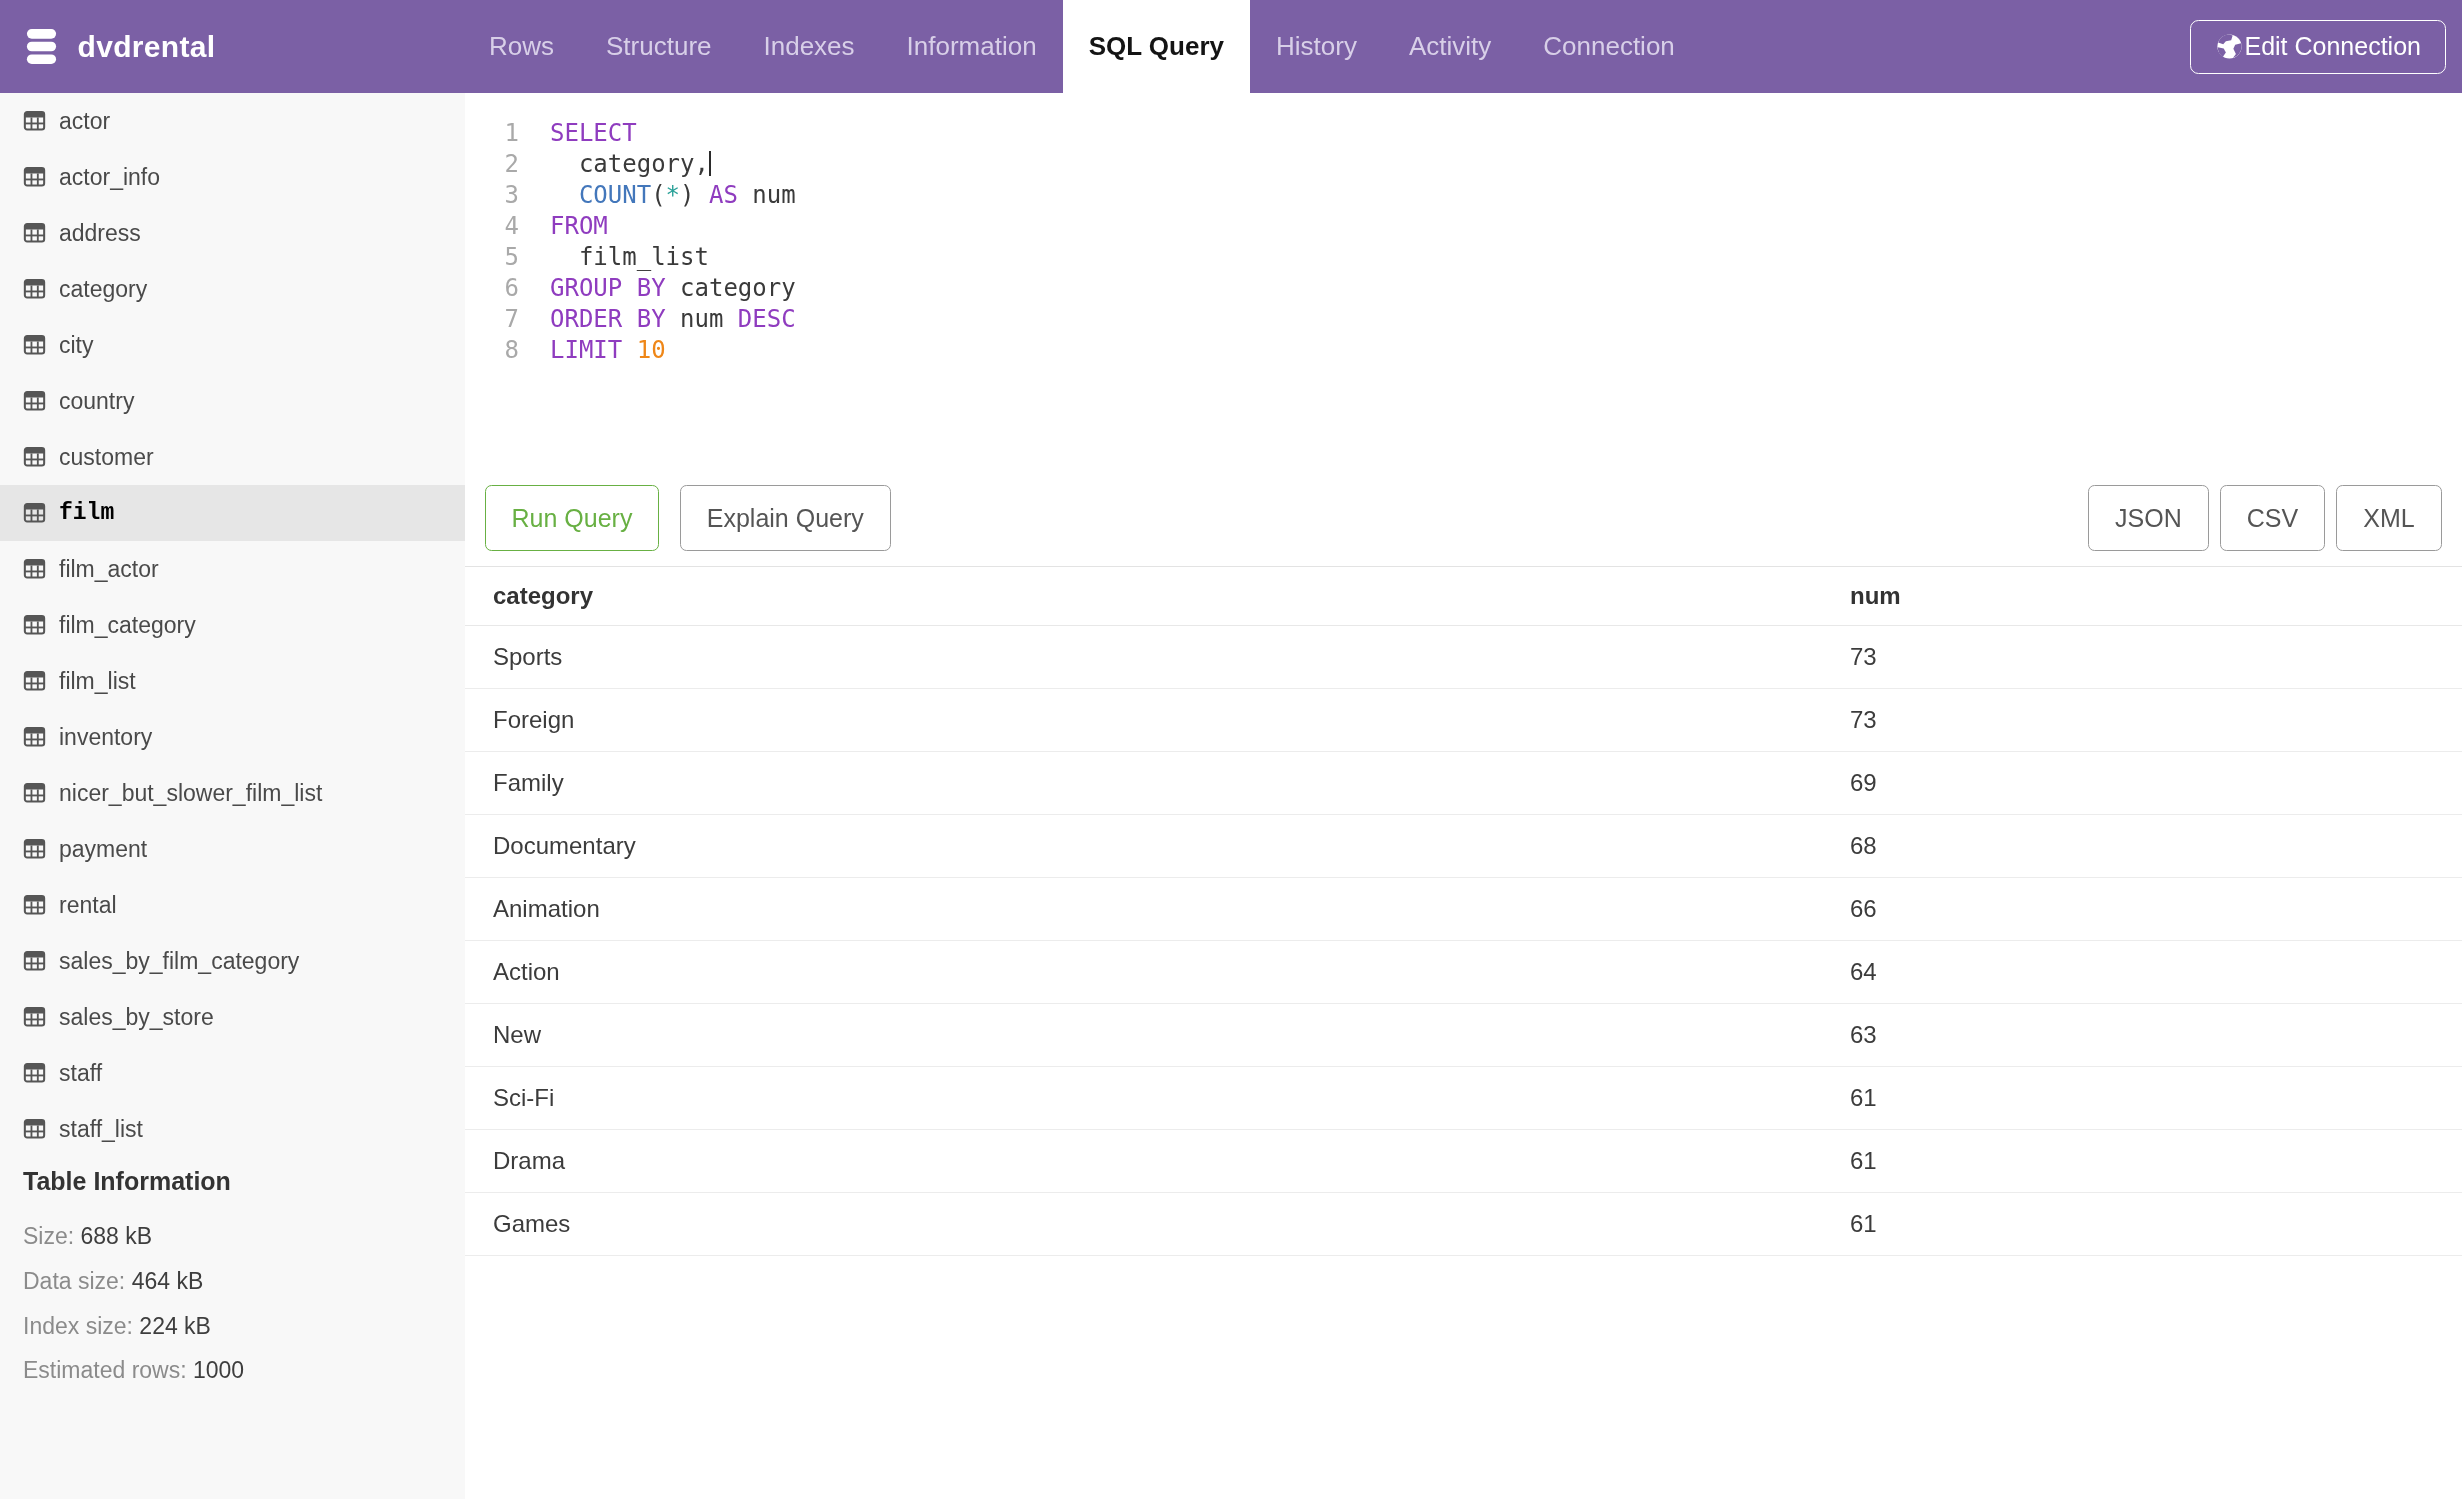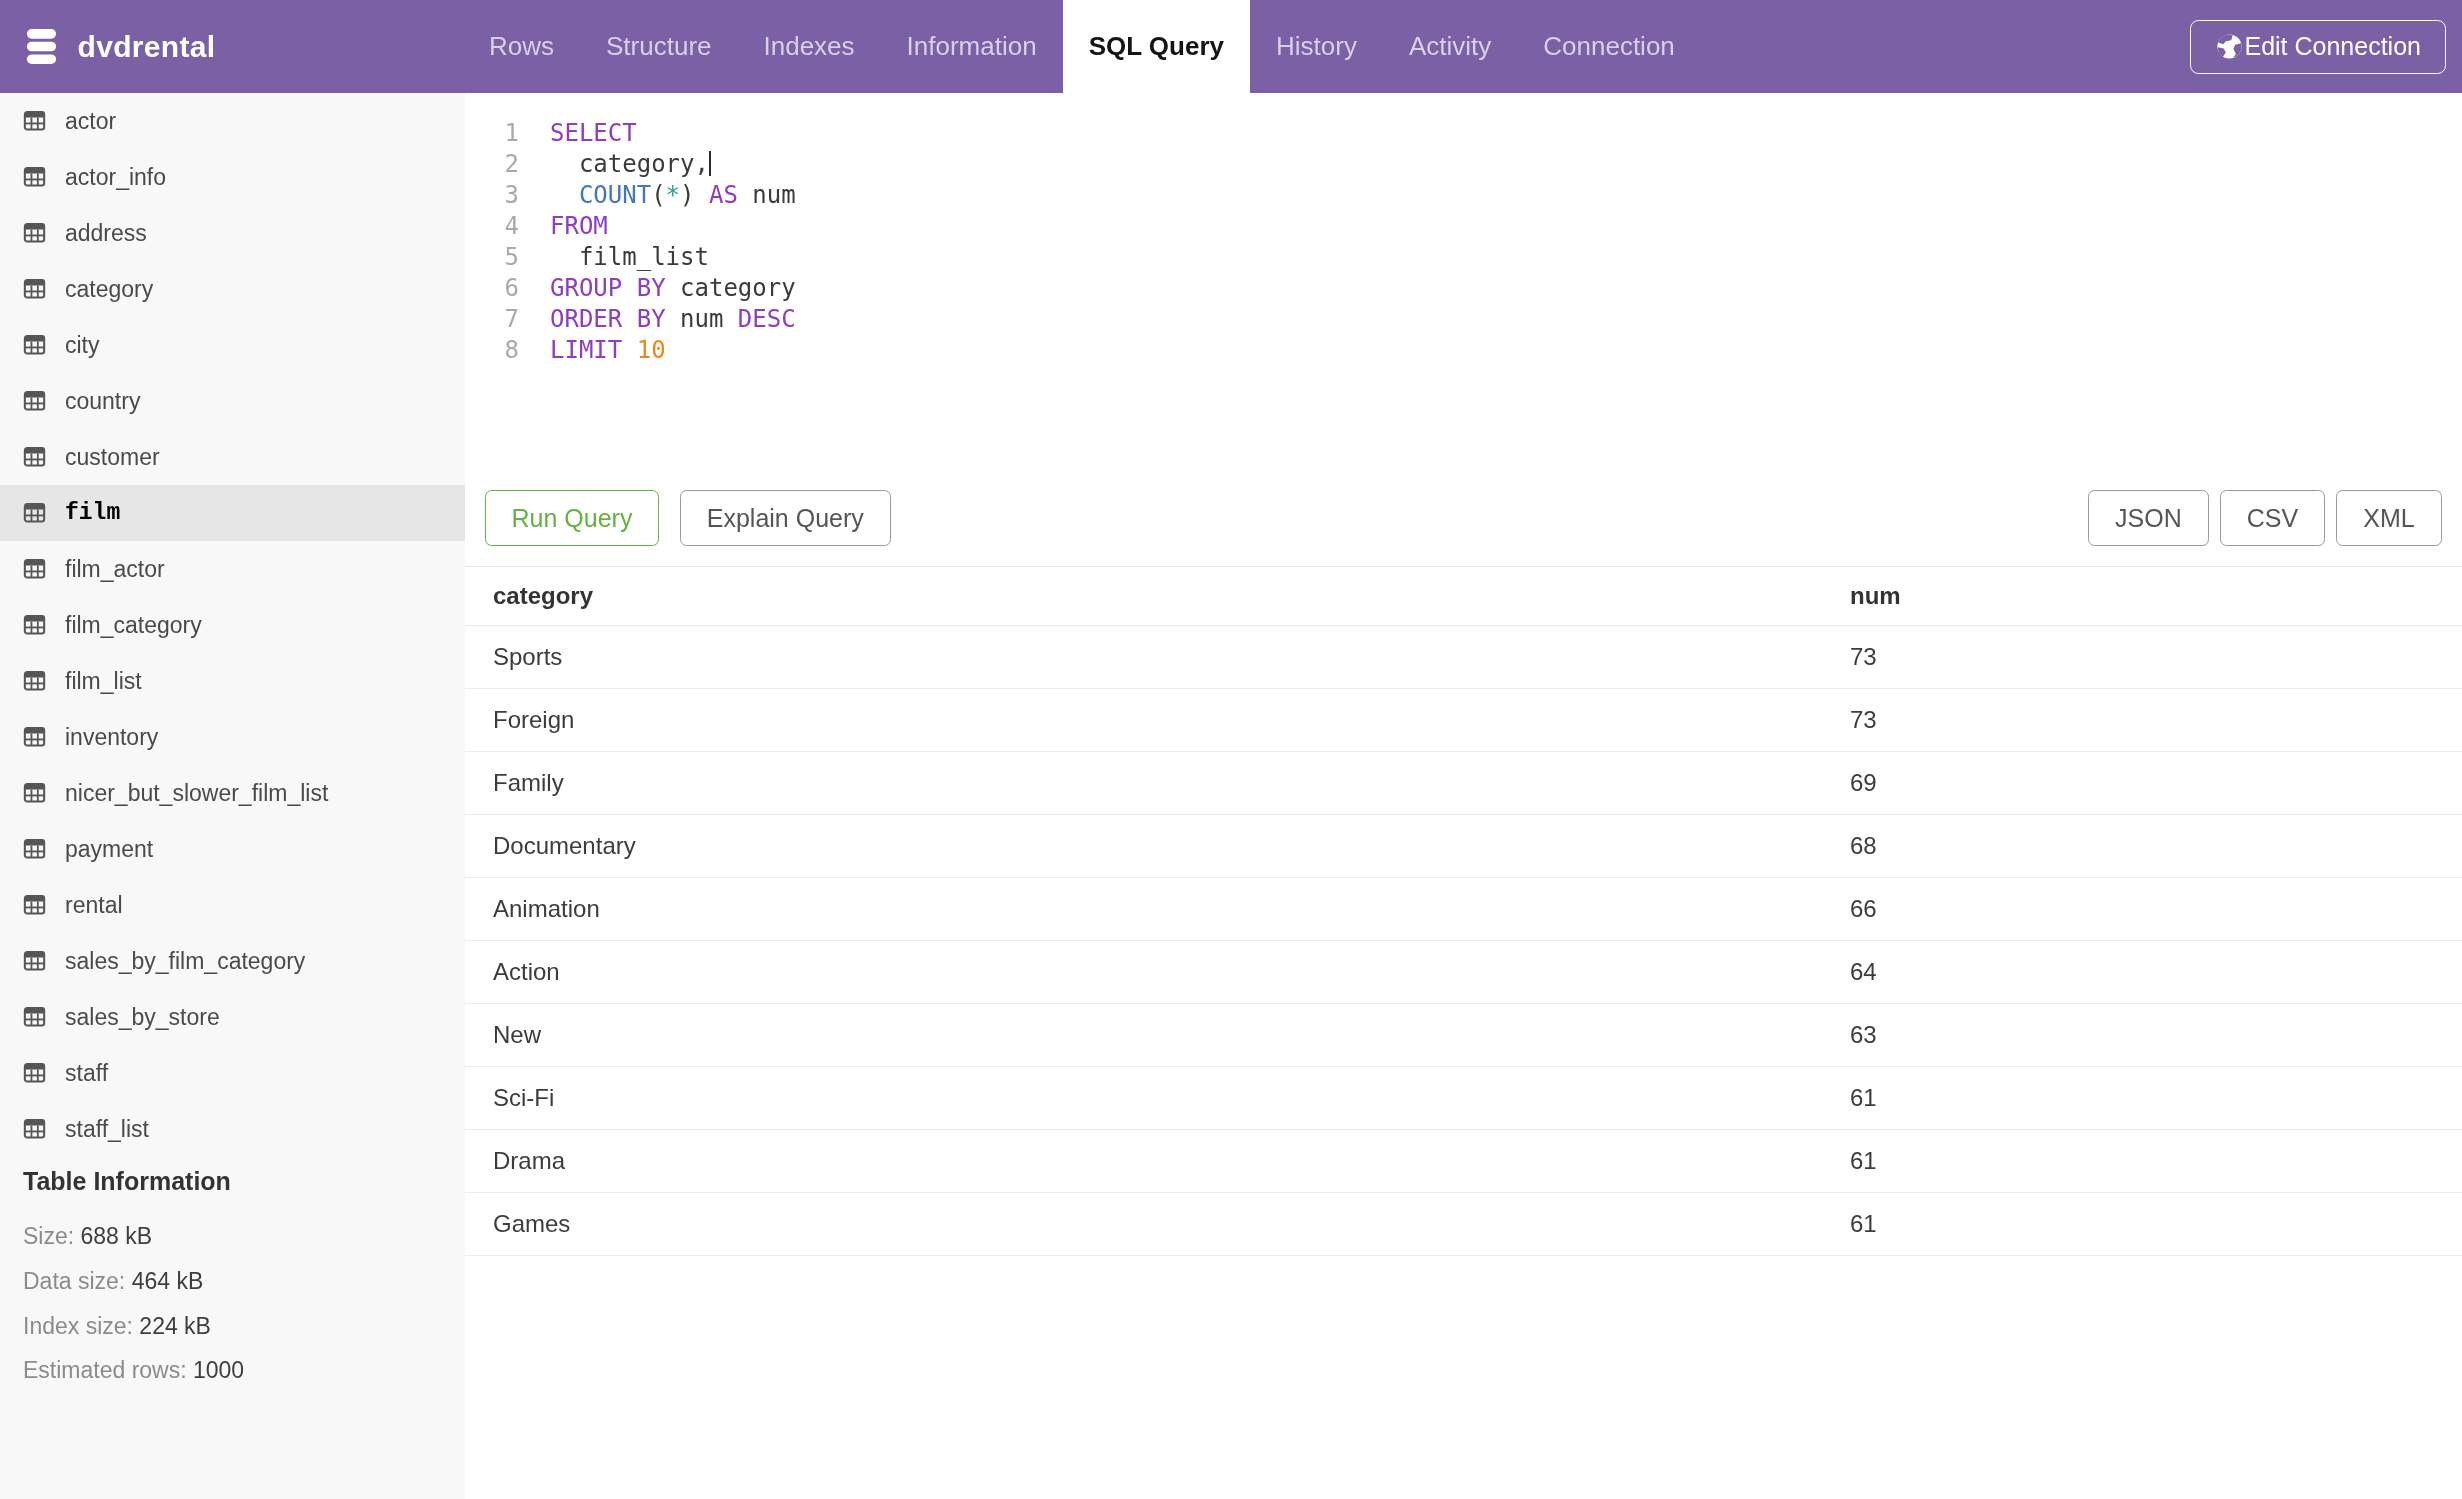--- a/index.html
+++ b/index.html
@@ -19,21 +19,21 @@
   .tab.active { background:var(--active-tab-bg,#fff); color:#141414; font-weight:600; }
   .edit-conn { margin-left:auto; margin-right:16px; align-self:center;
                display:flex; align-items:center; height:54px;
                background:transparent; border:1.9px solid #fff; border-radius:8.4px;
                color:#fff; font-size:25px; padding:0 24px; cursor:pointer; }
   .edit-conn svg { display:block; width:29px; height:29px; }
 
   
   .body { flex:1; display:flex; min-height:0; }
   .sidebar { flex:0 0 465px; background:#f8f8f8; overflow:hidden; }
-  .table-item { height:56px; display:flex; align-items:center; gap:19px;
+  .table-item { height:56px; display:flex; align-items:center; gap:13px;
                 padding-left:23px; font-size:23px; color:#4a4a4a; cursor:pointer; }
   .table-item.selected { background:#e6e6e6; font-weight:700; color:#000000;font-family:Liberation Mono, monospace; }
   .tbl-icon svg { display:block; width:23px; height:21.4px; }
   .table-info { padding:9.3px 18.6px 0 23px; }
   .table-info h3 { font-size:25px; color:#333; font-weight:700; line-height:30px; }
   .stat { font-size:23px; line-height:28px; margin-top:16.7px; }
   .stat:first-of-type { margin-top:26px; }
   .stat-label { color:#8b8b8b; }
   .stat-value { color:#3e3e3e; }
 
@@ -47,21 +47,21 @@
   .tok-pl   { color:#3a3a3a; }
   .tok-kw   { color:var(--keyword-purple,#8f3cbf); }
   .tok-fn   { color:var(--function-blue,#4377bb); }
   .tok-star { color:var(--star-teal,#2aa198); }
   .tok-num  { color:var(--number-orange,#ef8718); }
   .caret { display:inline-block; width:1.9px; height:25px; background:#2b2b2b;
            vertical-align:-3.7px; }
 
   .actions { height:102px; flex:none; display:flex; align-items:center;
              padding:5.6px 20.4px 0 19.5px; border-bottom:1.9px solid #e3e3e3; }
-  .btn { height:56px; background:#fff; border-radius:6.5px; font-size:25px;
+  .btn { height:66px; background:#fff; border-radius:6.5px; font-size:25px;
          padding:0 26px; cursor:pointer;
          font-family:"Liberation Sans", sans-serif; }
   .btn-run { border:1.9px solid var(--run-button-green,#68b043);
              color:var(--run-button-green,#68b043); margin-right:20.4px; }
   .btn-gray { border:1.9px solid #9a9a9a; color:#555; }
   .btn-explain { margin-right:auto; }
   .export-group { display:flex; gap:11px; }
 
   table.results { width:100%; border-collapse:collapse; table-layout:fixed; }
   .results th { width:auto; text-align:left; font-size:24px; font-weight:700;

